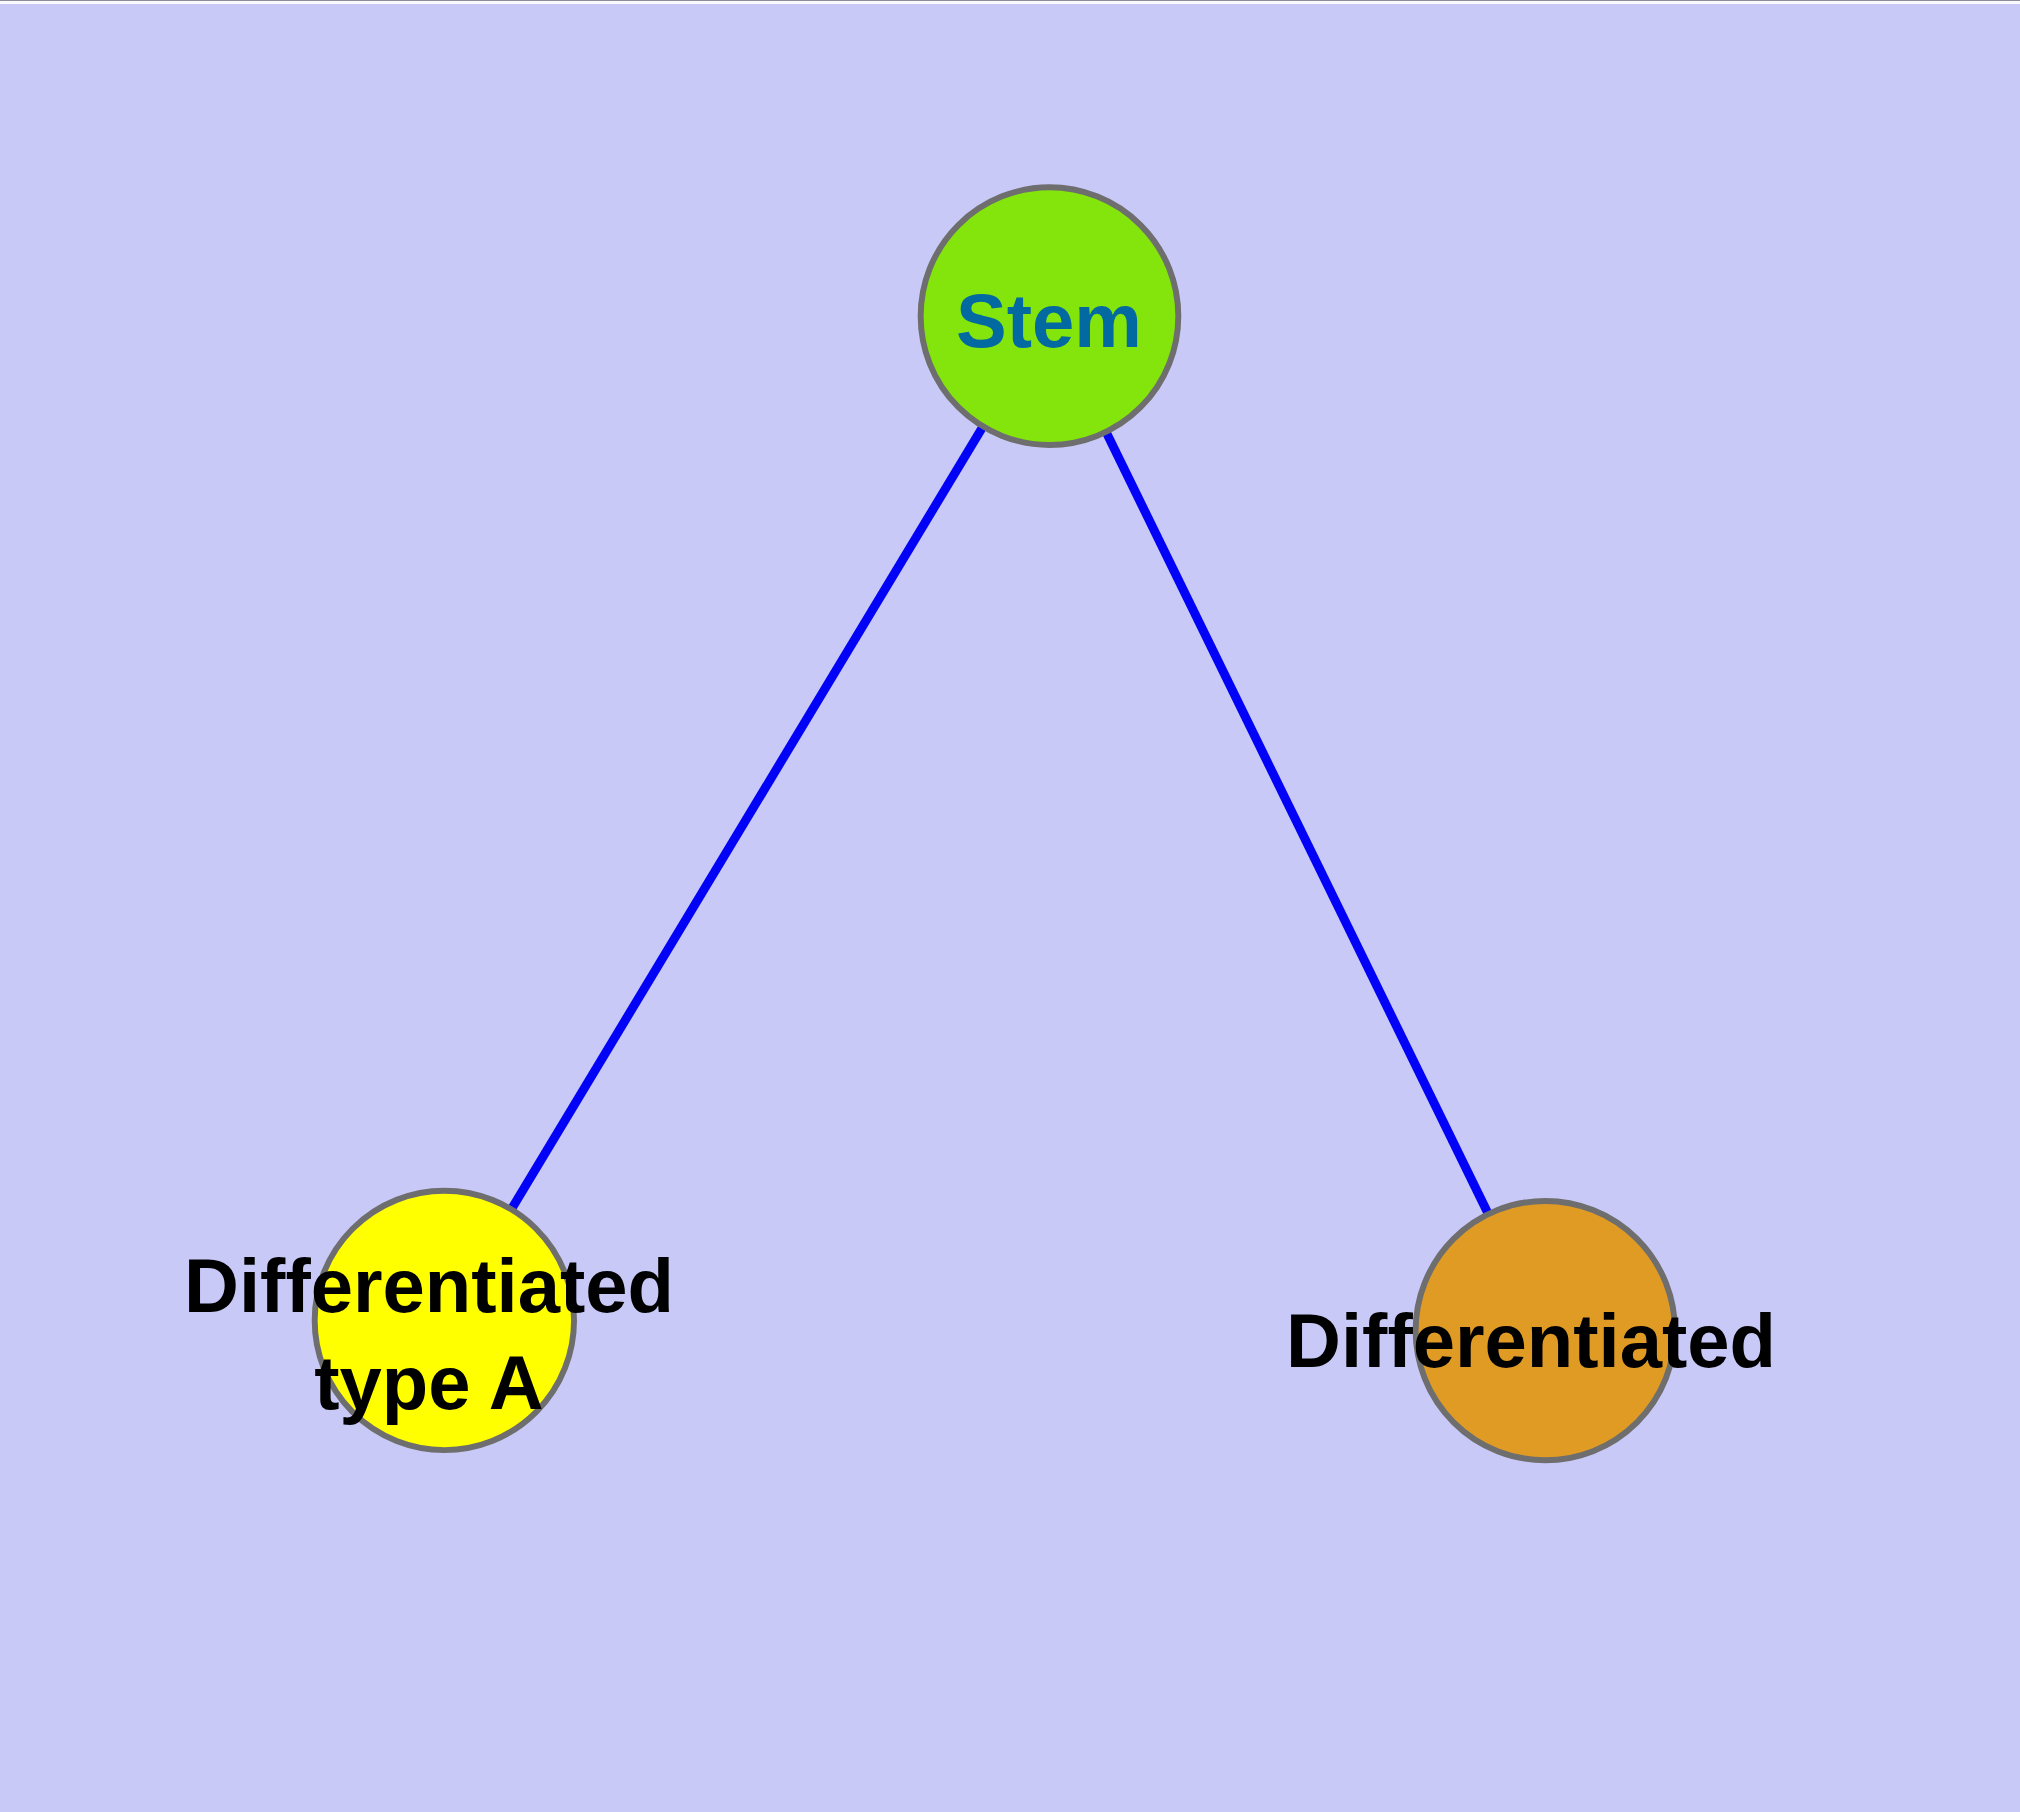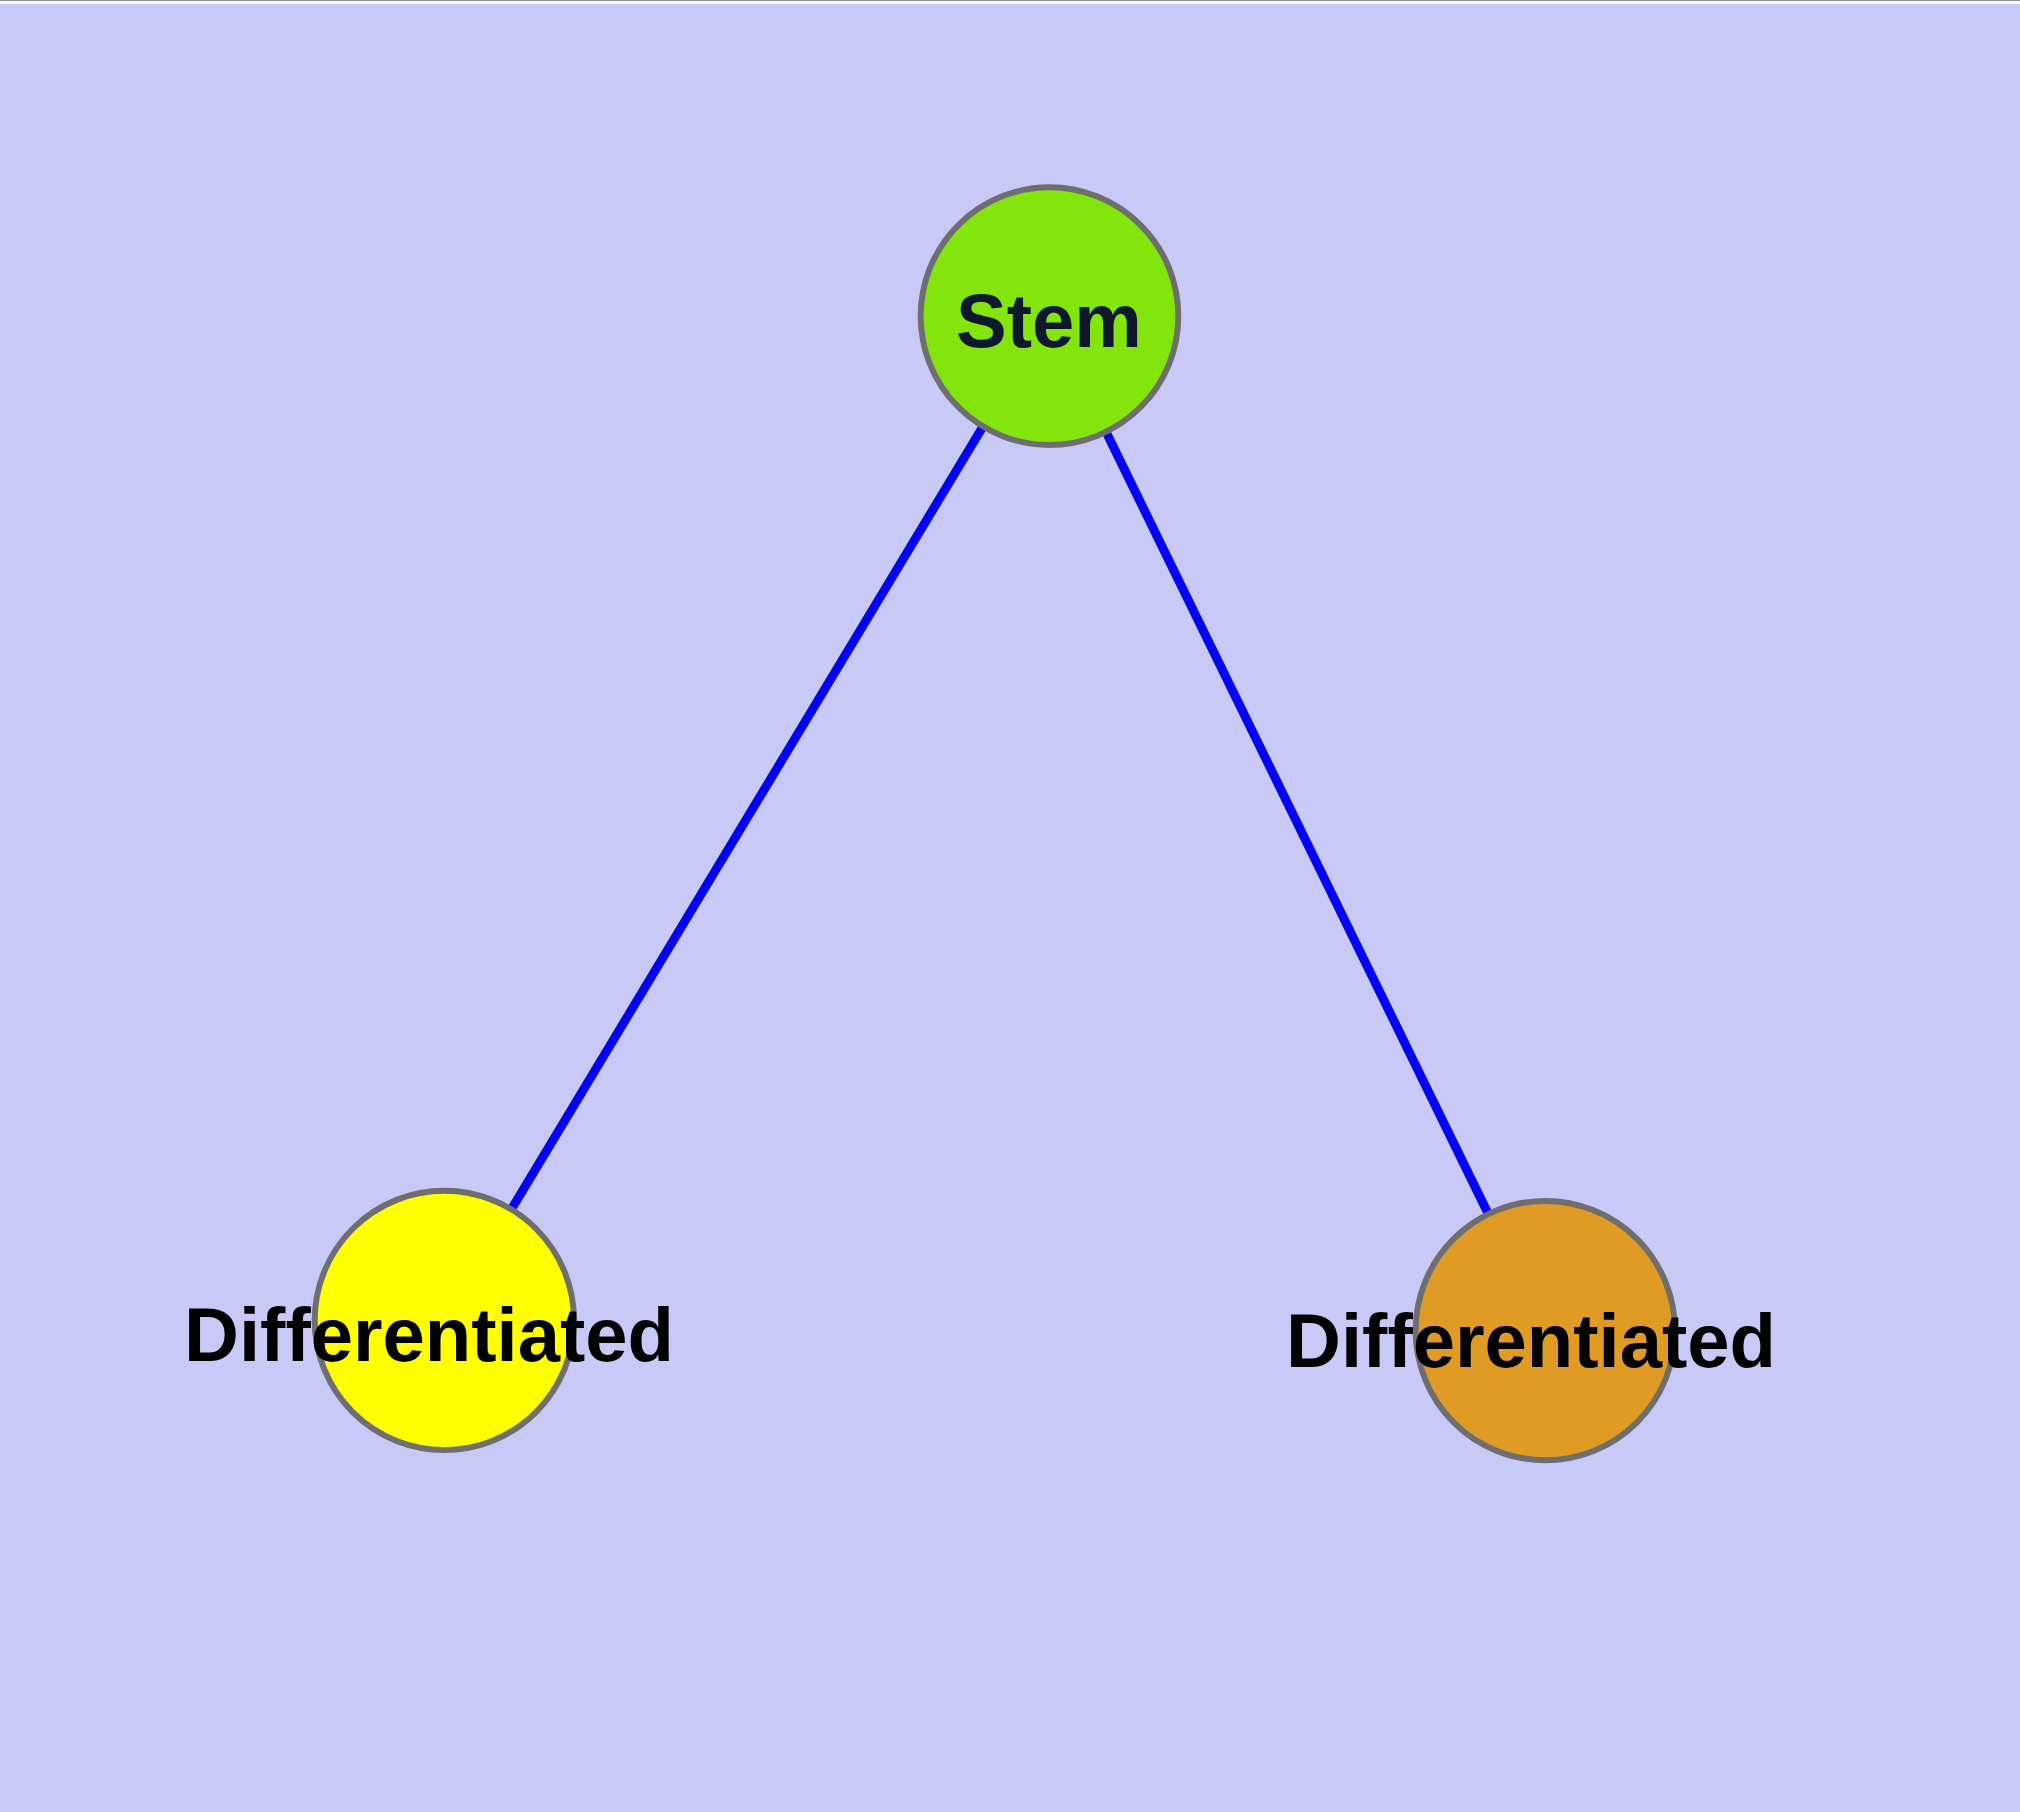--- a/index.html
+++ b/index.html
@@ -72,26 +72,27 @@
 
     <line x1="1238" y1="373" x2="1823" y2="1570" stroke="#0202F7"></line>
 
     <circle cx="1238" cy="373" r="152" fill="#84E50C" stroke="#6E6E6E"></circle>
 
     <circle cx="524" cy="1558" r="153" fill="#FFFF00" stroke="#6E6E6E"></circle>
 
     <circle cx="1823" cy="1570" r="153" fill="#E09B25" stroke="#6E6E6E"></circle>
   </svg>
 
-  <div class="node-label label-stem" style="color: #0f172a;">
+  <div class="node-label label-stem" style="color: #0369a1;">
     <span>Stem</span>
   </div>
 
   <div class="node-label label-type-a" style="color: rgb(0, 0, 0);">
     <span>Differentiated</span>
+    <span>type A</span>
   </div>
 
   <div class="node-label label-type-b" style="color: rgb(0, 0, 0);">
     <span>Differentiated</span>
   </div>
 
 </div>
 
 
 </body></html>

